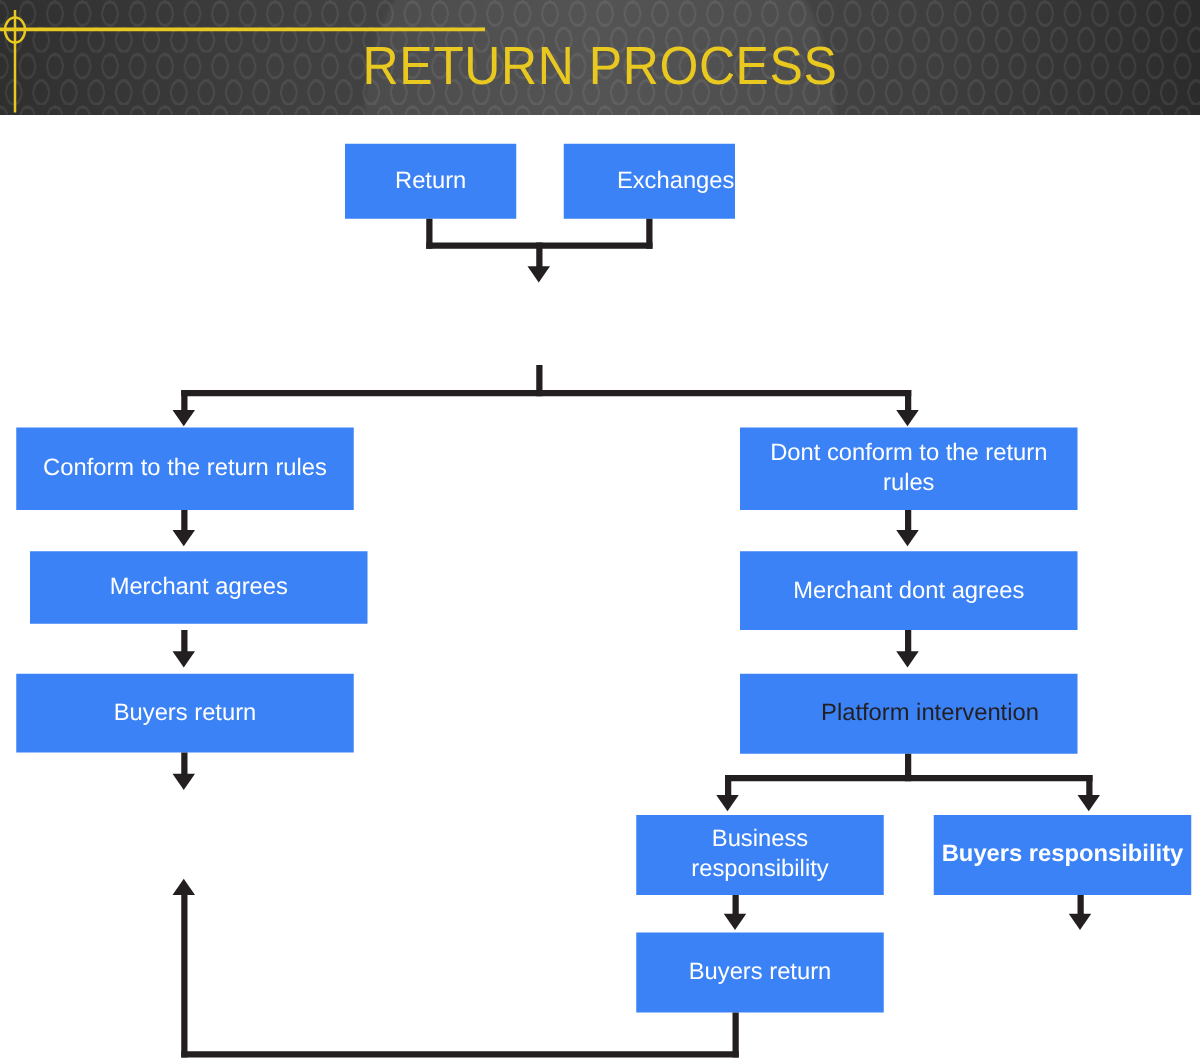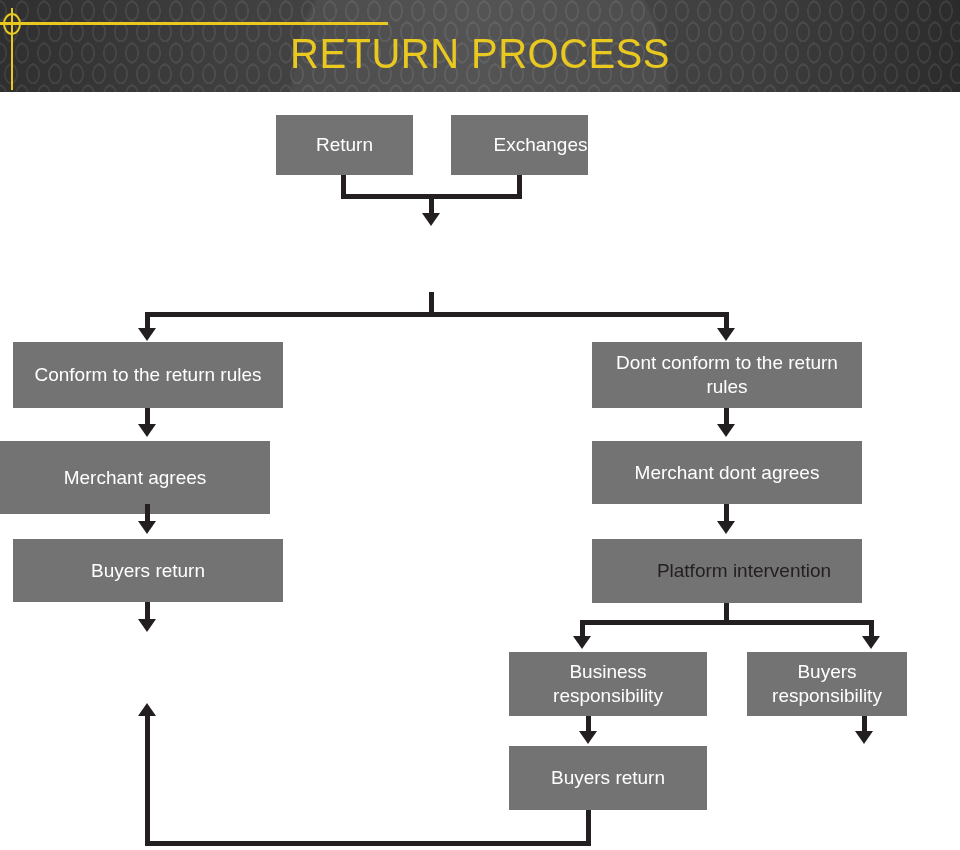--- a/index.html
+++ b/index.html
@@ -65,21 +65,21 @@
     width: 18px; height: 22px;
     border: 2px solid #e9c81f;
     border-radius: 50%;
     box-sizing: border-box;
     background: transparent;
   }
 
   
   .node {
     position: absolute;
-    background: #737373;
+    background: #3b82f6;
     color: #ffffff;
     display: flex;
     align-items: center;
     justify-content: center;
     text-align: center;
     font-size: 19px;
     line-height: 24px;
     box-sizing: border-box;
     padding: 2px 6px;
   }
@@ -134,21 +134,21 @@
   <div class="ln" style="left:145px; top:312px; width:5px; height:18px;"></div>
   <div class="ln" style="left:724px; top:312px; width:5px; height:18px;"></div>
   <div class="arrow-down" style="left:138px; top:328px;"></div>
   <div class="arrow-down" style="left:717px; top:328px;"></div>
 
   <div class="node" style="left:13px; top:342px; width:270px; height:66px;">Conform to the return rules</div>
 
   <div class="ln" style="left:145px; top:408px; width:5px; height:18px;"></div>
   <div class="arrow-down" style="left:138px; top:424px;"></div>
 
-  <div class="node" style="left:0; top:441px; width:270px; height:73px;">Merchant agrees</div>
+  <div class="node" style="left:24px; top:441px; width:270px; height:58px;">Merchant agrees</div>
 
   <div class="ln" style="left:145px; top:504px; width:5px; height:18px;"></div>
   <div class="arrow-down" style="left:138px; top:521px;"></div>
 
   <div class="node" style="left:13px; top:539px; width:270px; height:63px;">Buyers return</div>
 
   <div class="ln" style="left:145px; top:602px; width:5px; height:18px;"></div>
   <div class="arrow-down" style="left:138px; top:619px;"></div>
 
 
@@ -166,21 +166,21 @@
 
   <div class="ln" style="left:724px; top:603px; width:5px; height:22px;"></div>
   <div class="ln" style="left:580px; top:620px; width:294px; height:5px;"></div>
   <div class="ln" style="left:580px; top:620px; width:5px; height:18px;"></div>
   <div class="ln" style="left:869px; top:620px; width:5px; height:18px;"></div>
   <div class="arrow-down" style="left:573px; top:636px;"></div>
   <div class="arrow-down" style="left:862px; top:636px;"></div>
 
   <div class="node" style="left:509px; top:652px; width:198px; height:64px;">Business responsibility</div>
 
-  <div class="node" style="left:747px; top:652px; width:160px; height:64px;">Buyers responsibility</div>
+  <div class="node" style="left:747px; top:652px; width:206px; height:64px;font-weight:bold;">Buyers responsibility</div>
 
   <div class="ln" style="left:586px; top:716px; width:5px; height:16px;"></div>
   <div class="arrow-down" style="left:579px; top:731px;"></div>
 
   <div class="ln" style="left:862px; top:716px; width:5px; height:16px;"></div>
   <div class="arrow-down" style="left:855px; top:731px;"></div>
 
   <div class="node" style="left:509px; top:746px; width:198px; height:64px;">Buyers return</div>
 
 

